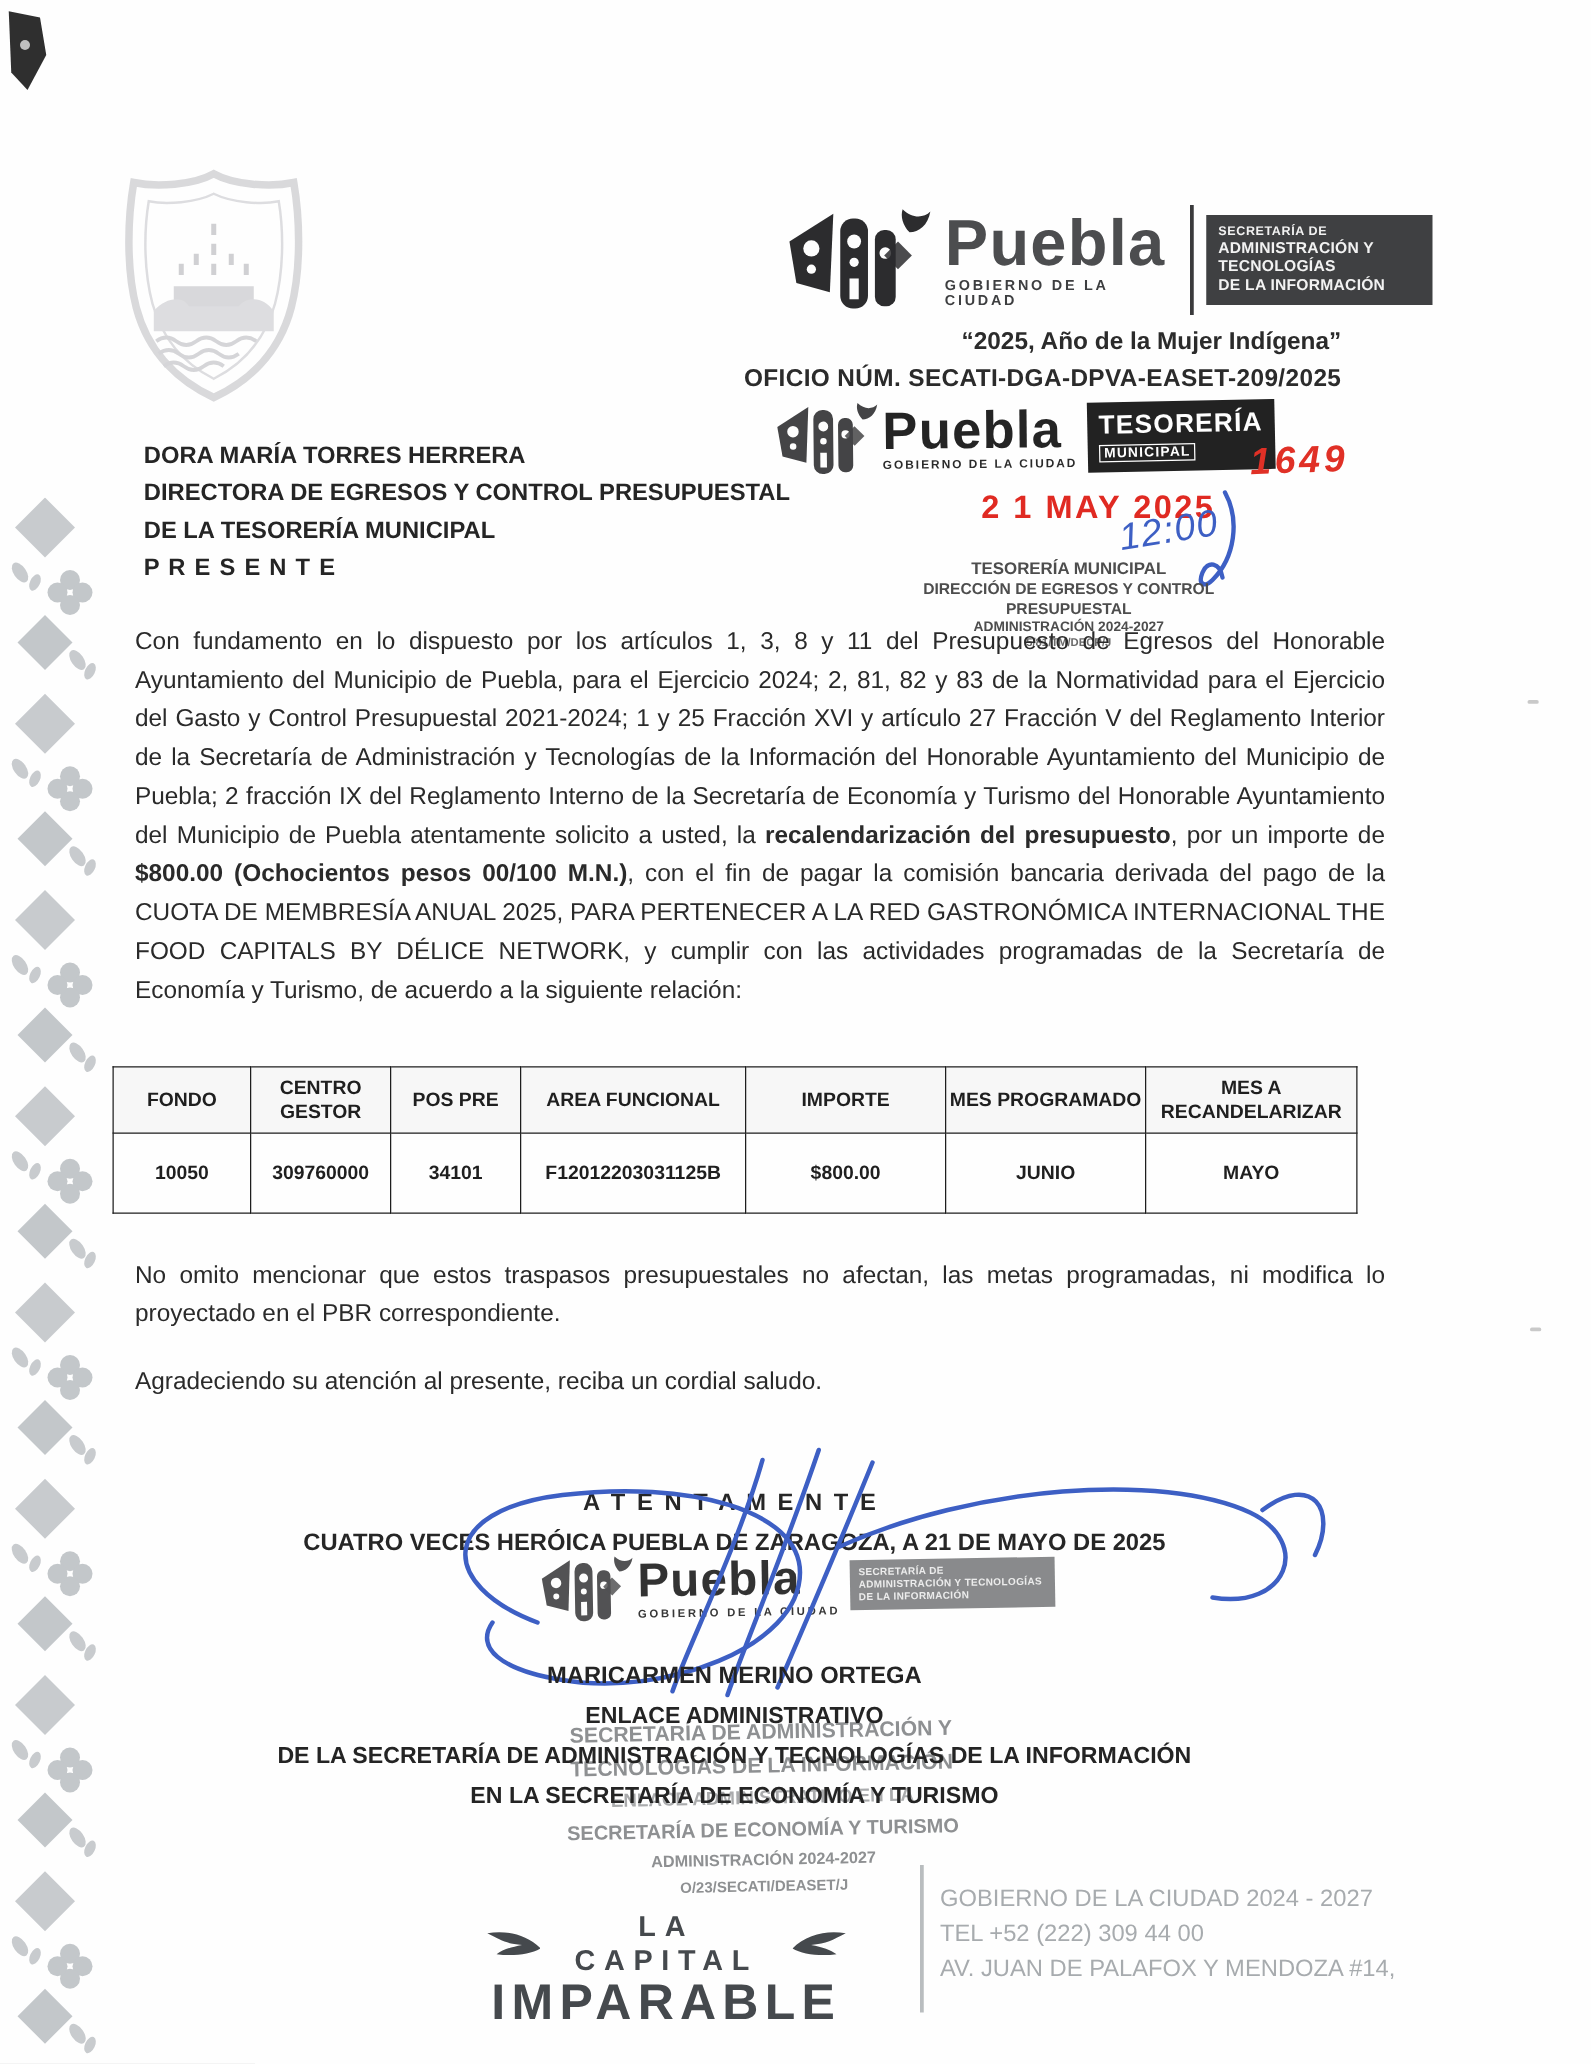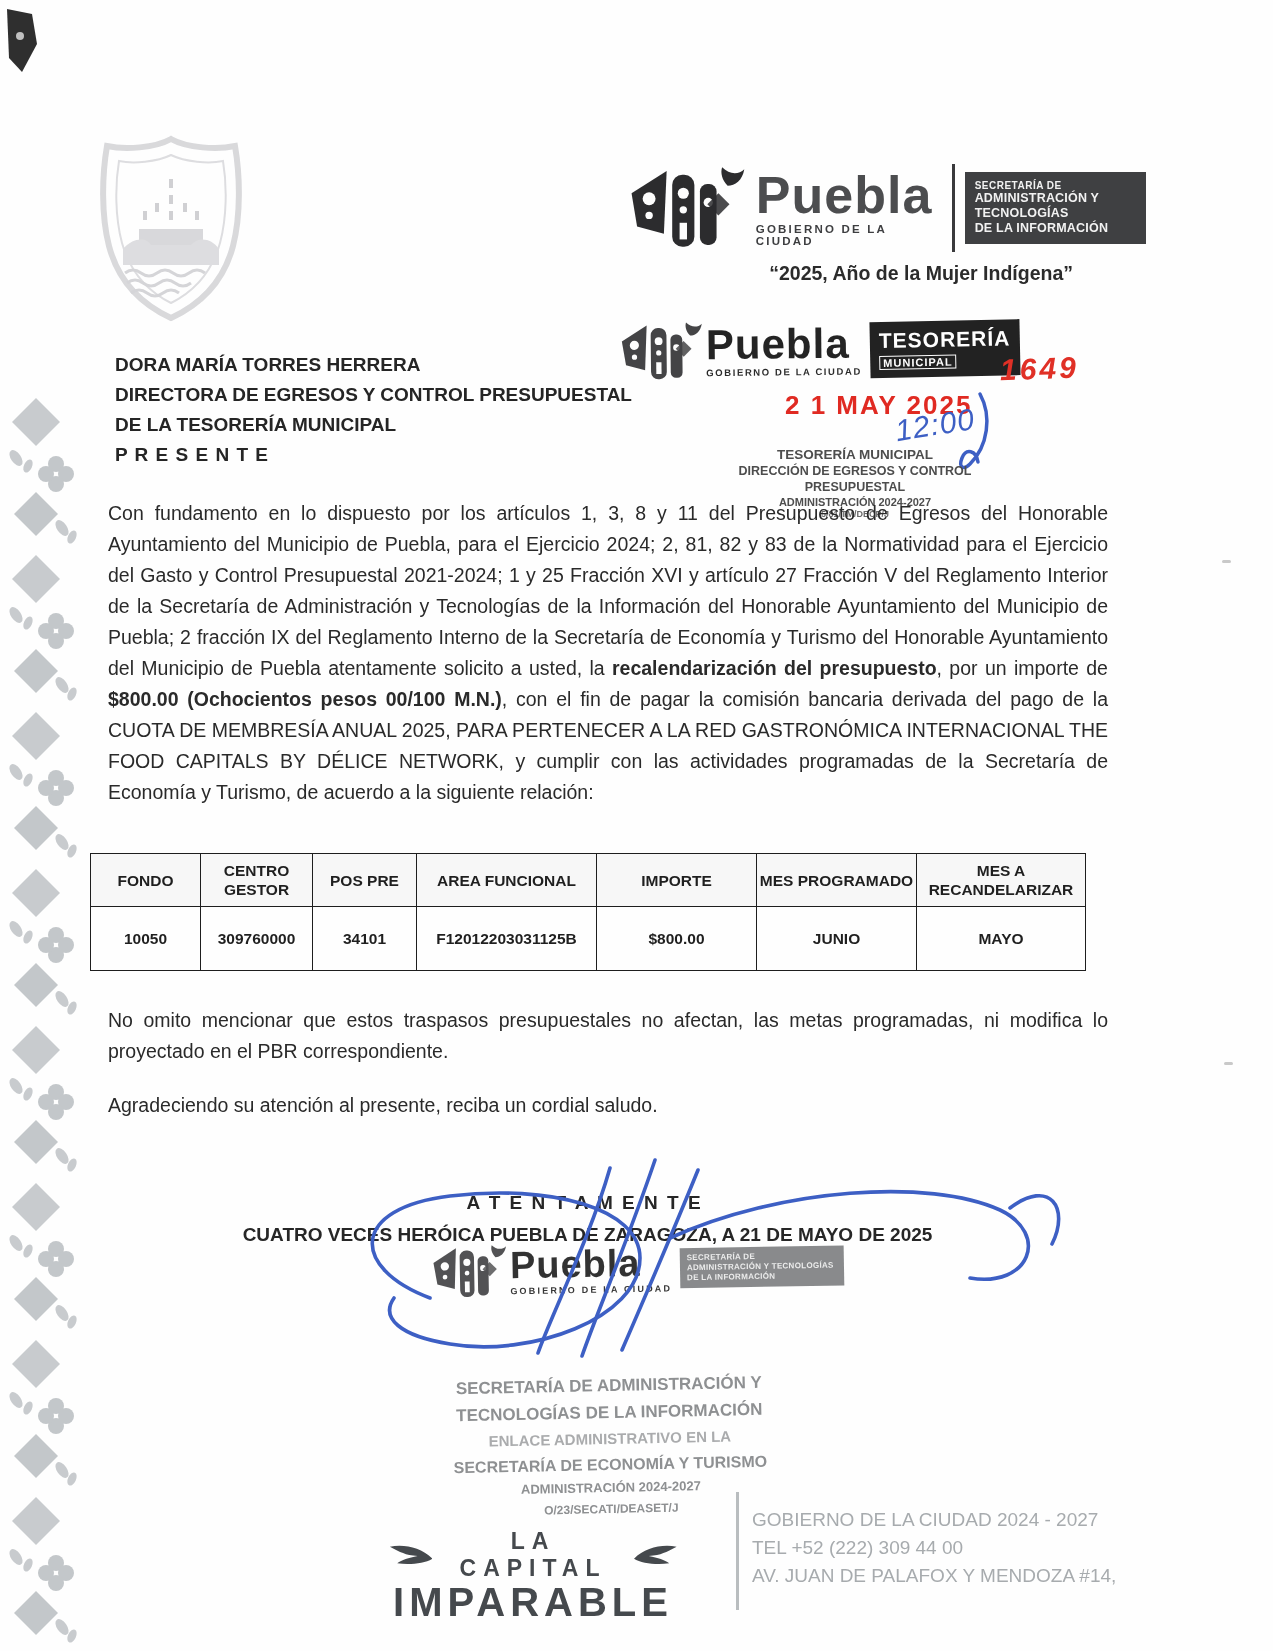--- a/index.html
+++ b/index.html
@@ -175,20 +175,21 @@
     </div>
     <div class="brand-divider"></div>
     <div class="brand-badge">
       <div class="badge-l1">SECRETARÍA DE</div>
       <div class="badge-l2">ADMINISTRACIÓN Y TECNOLOGÍAS</div>
       <div class="badge-l3">DE LA INFORMACIÓN</div>
     </div>
   </div>
 
   <div class="abs slogan">“2025, Año de la Mujer Indígena”</div>
+  <div class="abs oficio">OFICIO NÚM. SECATI-DGA-DPVA-EASET-209/2025</div>
 
   <div class="abs rstamp-logo">
     <svg width="88" height="68" viewBox="0 0 134 100" style="opacity:.95">
         <use href="#pueblaIcons"></use>
       </svg>
     <div class="rstamp-word">
       <div class="brand-name">Puebla</div>
       <div class="brand-tag">GOBIERNO DE LA CIUDAD</div>
     </div>
     <div class="tes-box">
@@ -285,20 +286,26 @@
 
   <div class="abs graystamp">
     <div class="gs-1">SECRETARÍA DE ADMINISTRACIÓN Y</div>
     <div class="gs-2">TECNOLOGÍAS DE LA INFORMACIÓN</div>
     <div class="gs-3">ENLACE ADMINISTRATIVO EN LA</div>
     <div class="gs-4">SECRETARÍA DE ECONOMÍA Y TURISMO</div>
     <div class="gs-5">ADMINISTRACIÓN 2024-2027</div>
     <div class="gs-6">O/23/SECATI/DEASET/J</div>
   </div>
 
+  <div class="abs signer">
+    <div class="signer-name">MARICARMEN MERINO ORTEGA</div>
+    <div class="signer-t1">ENLACE ADMINISTRATIVO</div>
+    <div class="signer-t2">DE LA SECRETARÍA DE ADMINISTRACIÓN Y TECNOLOGÍAS DE LA INFORMACIÓN</div>
+    <div class="signer-t3">EN LA SECRETARÍA DE ECONOMÍA Y TURISMO</div>
+  </div>
 
   <div class="abs flogo">
     <div class="flogo-top">
       <svg width="48" height="24" viewBox="0 0 48 24">
           <use href="#wing" transform="translate(48,0) scale(-1,1)"></use>
         </svg>
       <span class="flogo-l1">LA CAPITAL</span>
       <svg width="48" height="24" viewBox="0 0 48 24">
           <use href="#wing"></use>
         </svg>

